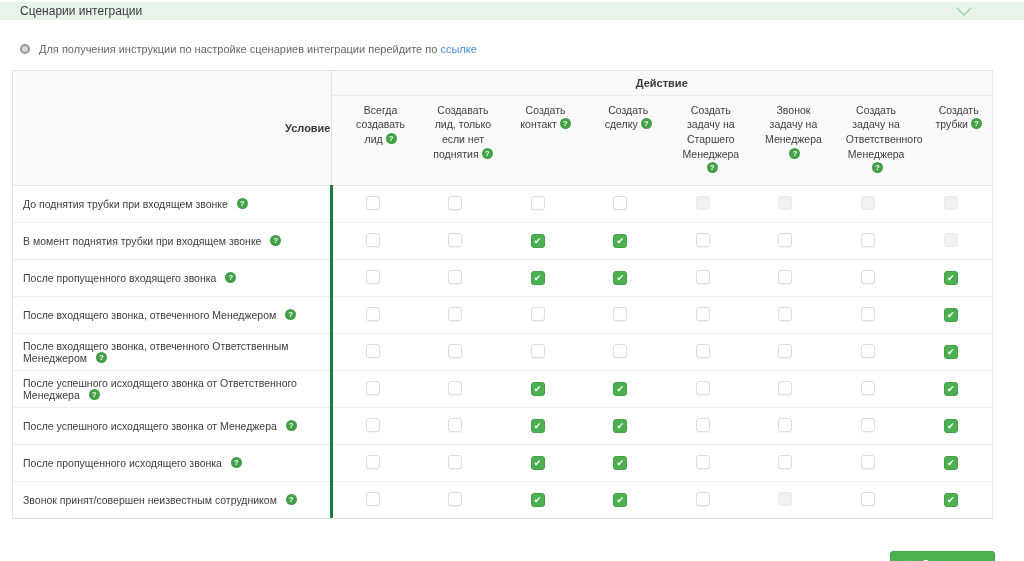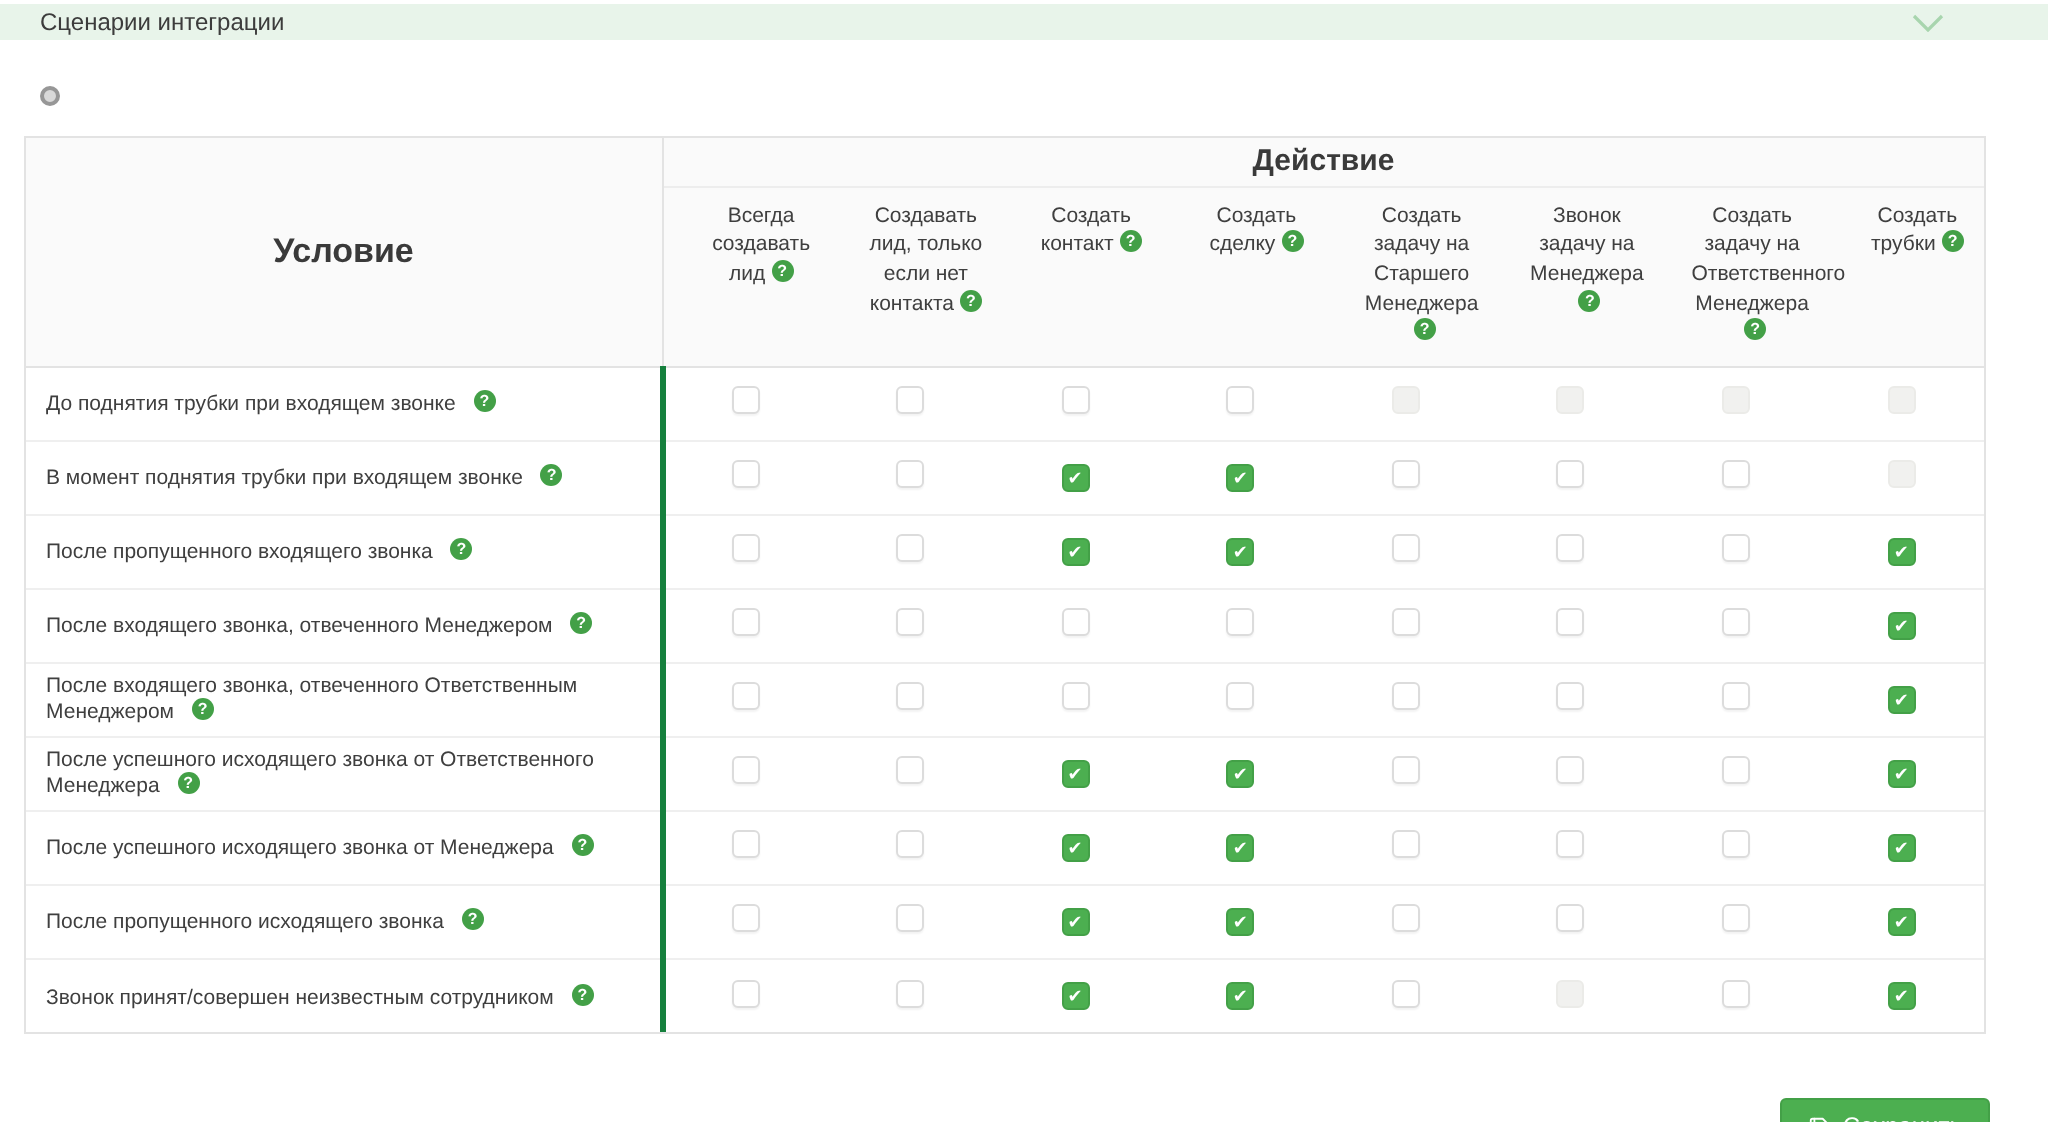--- a/index.html
+++ b/index.html
@@ -47,29 +47,29 @@
   table {
     border-collapse: collapse;
     table-layout: fixed;
     width: 100%;
     font-size: 10.5px;
   }
   thead th { background: #fafafa; color: #3a3a3a; }
   .cond-head {
     width: 318px;
     border-right: 1px solid #e3e3e3;
-    font-size: 17px;
+    font-size: 11px;
     font-weight: bold;
-    text-align: center;
+    text-align: right;
     vertical-align: middle;
   }
   .group-head {
     height: 24px;
     border-bottom: 1px solid #ededed;
-    font-size: 15px;
+    font-size: 11px;
     font-weight: bold;
     text-align: center;
     vertical-align: middle;
   }
   .col-head {
     padding: 7px 3px 9px 19px;
     vertical-align: top;
     line-height: 1.4;
     font-weight: normal;
     color: #3f3f3f;
@@ -140,32 +140,36 @@
   <span class="accordion-title">Сценарии интеграции</span>
   <span class="chevron">
     <svg width="16" height="9" viewBox="0 0 16 9" fill="none" stroke="#a8d5ae" stroke-width="1.6">
       <polyline points="1,1 8,8 15,1"></polyline>
     </svg>
   </span>
 </div>
 
 <div class="info-row">
   <span class="info-icon"></span>
+  <span>
+    <span>Для получения инструкции по настройке сценариев интеграции перейдите по</span>
+    <a class="link" href="#">ссылке</a>
+  </span>
 </div>
 
 <div class="tbl-wrap">
   <table>
     <thead>
       <tr>
         <th class="cond-head" rowspan="2">Условие</th>
         <th class="group-head" colspan="8">Действие</th>
       </tr>
       <tr>
           <th class="col-head"><span>Всегда создавать лид</span><span class="help-icon">?</span></th>
-          <th class="col-head"><span>Создавать лид, только если нет контакта</span><span class="help-icon">?</span></th>
+          <th class="col-head"><span>Создавать лид, только если нет поднятия</span><span class="help-icon">?</span></th>
           <th class="col-head"><span>Создать контакт</span><span class="help-icon">?</span></th>
           <th class="col-head"><span>Создать сделку</span><span class="help-icon">?</span></th>
           <th class="col-head"><span>Создать задачу на Старшего Менеджера</span><span class="help-icon">?</span></th>
           <th class="col-head"><span>Звонок задачу на Менеджера</span><span class="help-icon">?</span></th>
           <th class="col-head"><span>Создать задачу на Ответственного Менеджера</span><span class="help-icon">?</span></th>
           <th class="col-head"><span>Создать трубки</span><span class="help-icon">?</span></th>
         </tr>
     </thead>
     <tbody>
         <tr>

